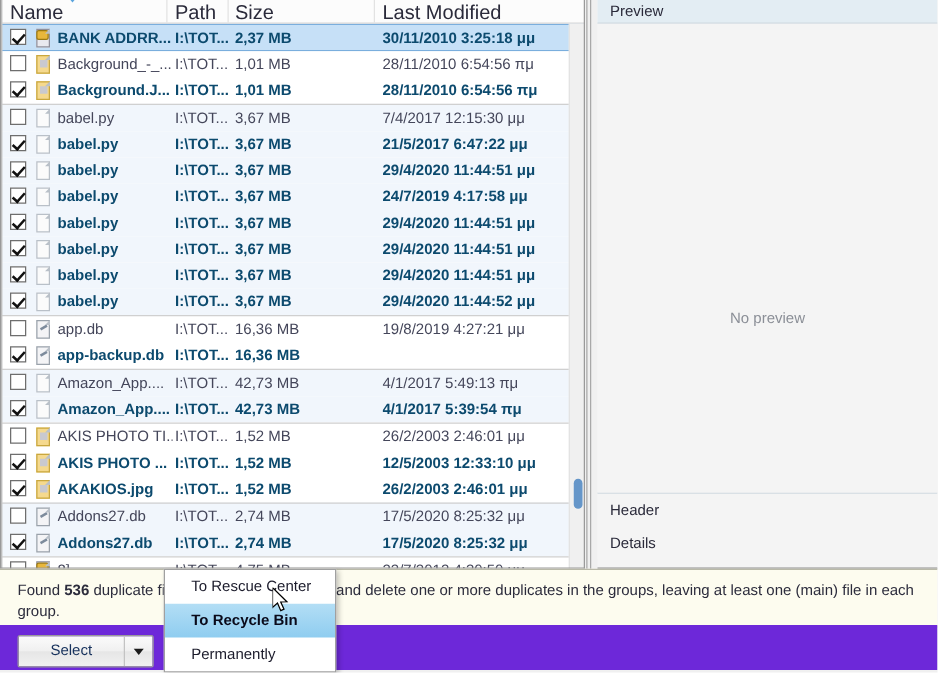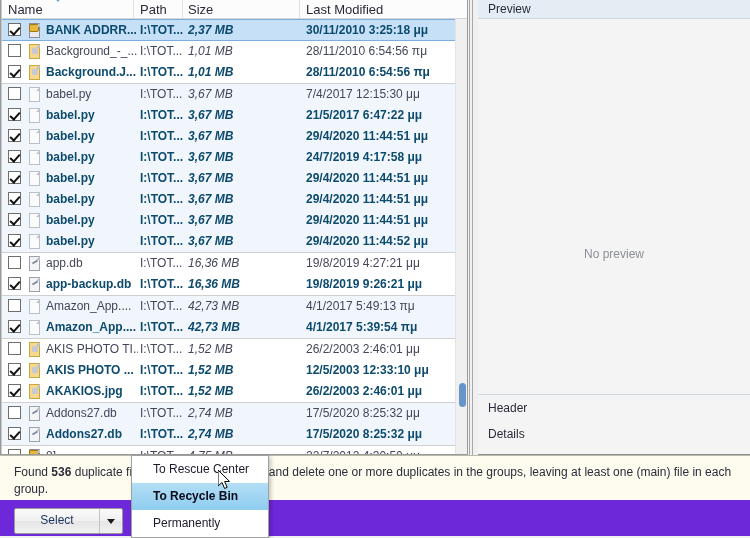--- a/index.html
+++ b/index.html
@@ -15,21 +15,21 @@
   .list-pane{position:absolute;left:0;top:0;width:468px;height:455px;background:#ffffff;}
   .list-header{
     position:relative;height:18px;background:#fcfcfc;
     border-bottom:1px solid #d6d6d6;
   }
   .sort-marker{
     position:absolute;left:53px;top:-4px;width:0;height:0;
     border-left:5px solid transparent;border-right:5px solid transparent;
     border-top:6px solid #5ba4dd;
   }
-  .hcell{position:absolute;top:2px;font-size:13px;color:#2a2a3a;white-space:nowrap;}
+  .hcell{position:absolute;top:2px;font-size:16px;color:#2a2a3a;white-space:nowrap;}
   .hsplit{position:absolute;top:0;width:1px;height:18px;background:#e2e2e2;}
   .hc-name{left:8px;}
   .hc-path{left:140px;}
   .hc-size{left:188px;}
   .hc-mod{left:306px;}
 
   .rows{position:absolute;left:0;top:19px;width:468px;height:436px;overflow:hidden;}
   .row{
     position:relative;height:20px;line-height:20px;white-space:nowrap;
     border-bottom:1px solid transparent;
@@ -73,21 +73,21 @@
     background:#e8b73c;border:1px solid #9c7a12;border-radius:2px;
   }
   .ficon .back{
     position:absolute;left:5px;top:2px;width:8px;height:11px;
     background:#eceff3;border:1px solid #b2b9c2;z-index:-1;
   }
 
   .cell{position:absolute;top:0;overflow:hidden;text-overflow:clip;}
   .c-name{left:46px;width:92px;}
   .c-path{left:140px;width:46px;}
-  .c-size{left:188px;width:112px;font-style:italic;}
+  .c-size{left:188px;width:112px;}
   .c-mod{left:306px;width:150px;}
 
   
   .vscroll{
     position:absolute;left:455px;top:19px;width:13px;height:436px;
     background:#f0f0f0;border-left:1px solid #e3e3e3;
   }
   .vthumb{
     position:absolute;left:3px;width:7px;border-radius:4px;background:#6596c9;
   }
@@ -310,21 +310,20 @@
         </div>
         <div class="row plain bold">
           <div class="chk on"></div>
           <div class="ficon db">
             <div class="back"></div>
             <div class="doc"></div>
           </div>
           <div class="cell c-name">app-backup.db</div>
           <div class="cell c-path">I:\TOT...</div>
           <div class="cell c-size">16,36 MB</div>
-          <div class="cell c-mod">19/8/2019 9:26:21 μμ</div>
         </div>
         <div class="row alt gstart">
           <div class="chk"></div>
           <div class="ficon ">
             <div class="back"></div>
             <div class="doc"></div>
           </div>
           <div class="cell c-name">Amazon_App....</div>
           <div class="cell c-path">I:\TOT...</div>
           <div class="cell c-size">42,73 MB</div>

